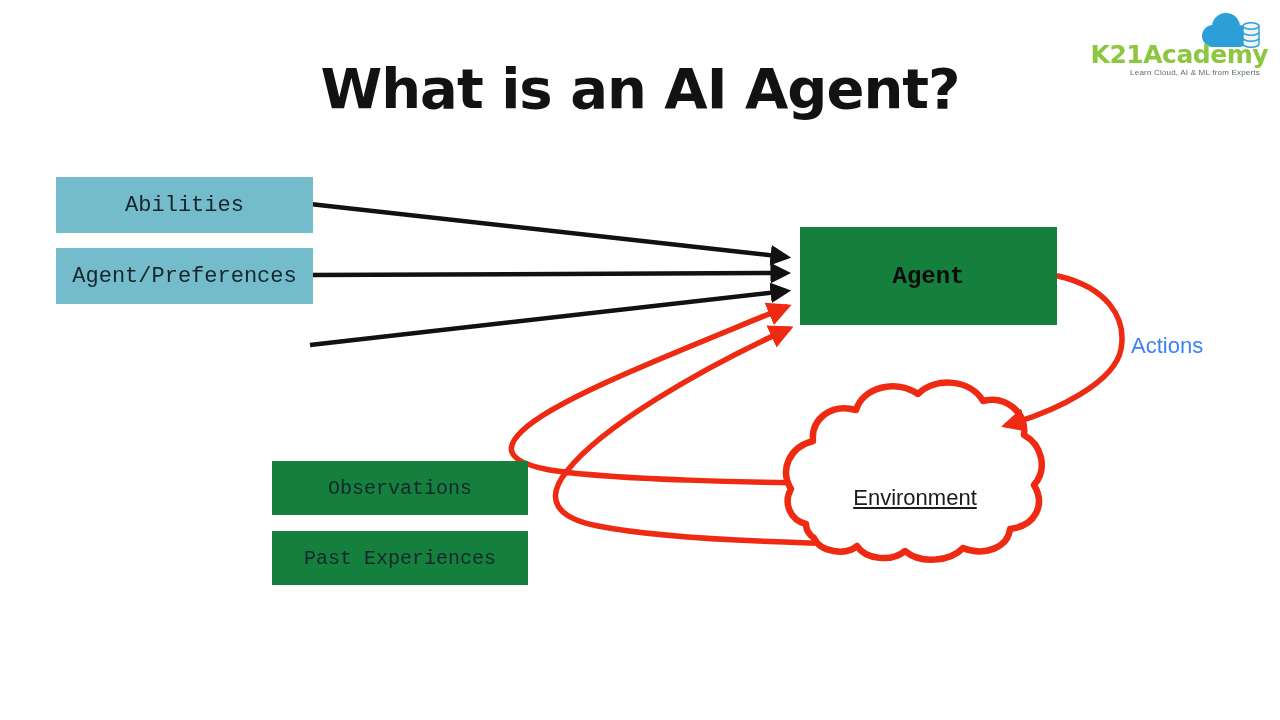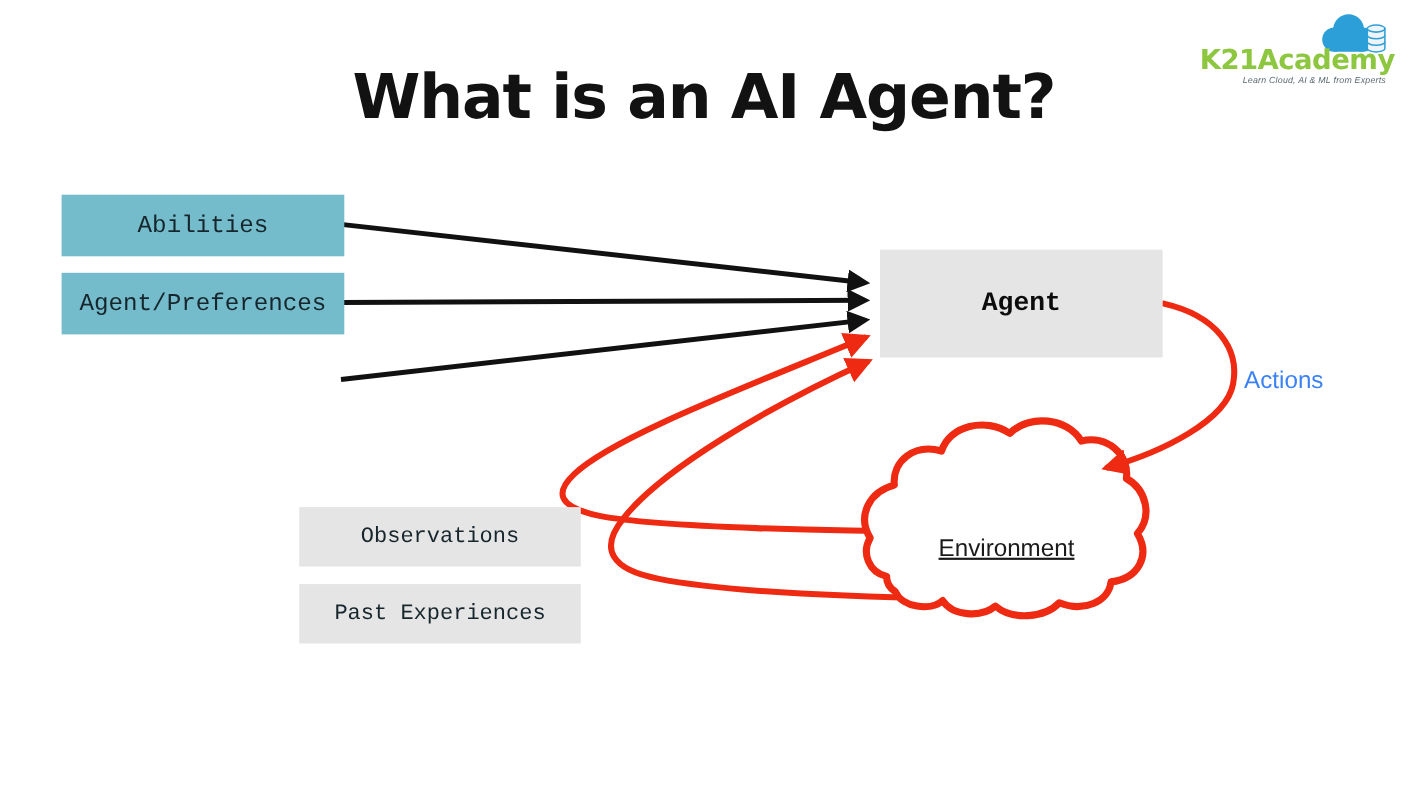--- a/index.html
+++ b/index.html
@@ -11,41 +11,41 @@
     position:absolute;left:0;right:0;top:56px;text-align:center;
     font-family:"DejaVu Sans",sans-serif;font-weight:bold;font-size:56px;
     letter-spacing:-1px;color:#121212;z-index:2;
   }
   .arrow-layer{position:absolute;left:0;top:0;z-index:1;}
   .box{
     position:absolute;display:flex;align-items:center;justify-content:center;
     text-align:center;z-index:2;font-size:22px;color:#16262c;font-family:Liberation Mono, monospace;
   }
   .light-box{background:#74bccb;left:56px;width:257px;height:56px;}
-  .dark-box{background:#e5e5e5;}
+  .dark-box{background:#15803d;}
   .agent-box{
     left:800px;top:227px;width:257px;height:98px;
     font-weight:bold;font-size:24px;color:#0c0c0c;
   }
   .feedback-box{left:244px;width:256px;height:54px;font-size:20px;margin-left:28px;}
   .float-label{
     position:absolute;z-index:2;font-size:22px;color:#3b82f6;white-space:nowrap;
   }
   .env-label{
     left:820px;top:485px;width:190px;text-align:center;position:absolute;z-index:2;
     font-size:22px;color:#1b1b1b;text-decoration:underline;
   }
   .logo{position:absolute;top:10px;right:8px;width:180px;height:70px;z-index:2;}
   .logo-icon{position:absolute;top:2px;right:10px;}
   .logo-name{
     position:absolute;top:30px;right:4px;font-family:"DejaVu Sans",sans-serif;
     font-weight:bold;font-size:25px;color:#8dc63f;letter-spacing:-0.5px;
   }
   .logo-tagline{
-    position:absolute;top:58px;right:12px;font-size:8px;color:#5a6a72;letter-spacing:0.2px;font-style:italic;
+    position:absolute;top:58px;right:12px;font-size:8px;color:#5a6a72;letter-spacing:0.2px;
   }
 </style>
 </head>
 <body>
 
 <div class="canvas">
 
   <div class="title">What is an AI Agent?</div>
 
   <div class="logo">

